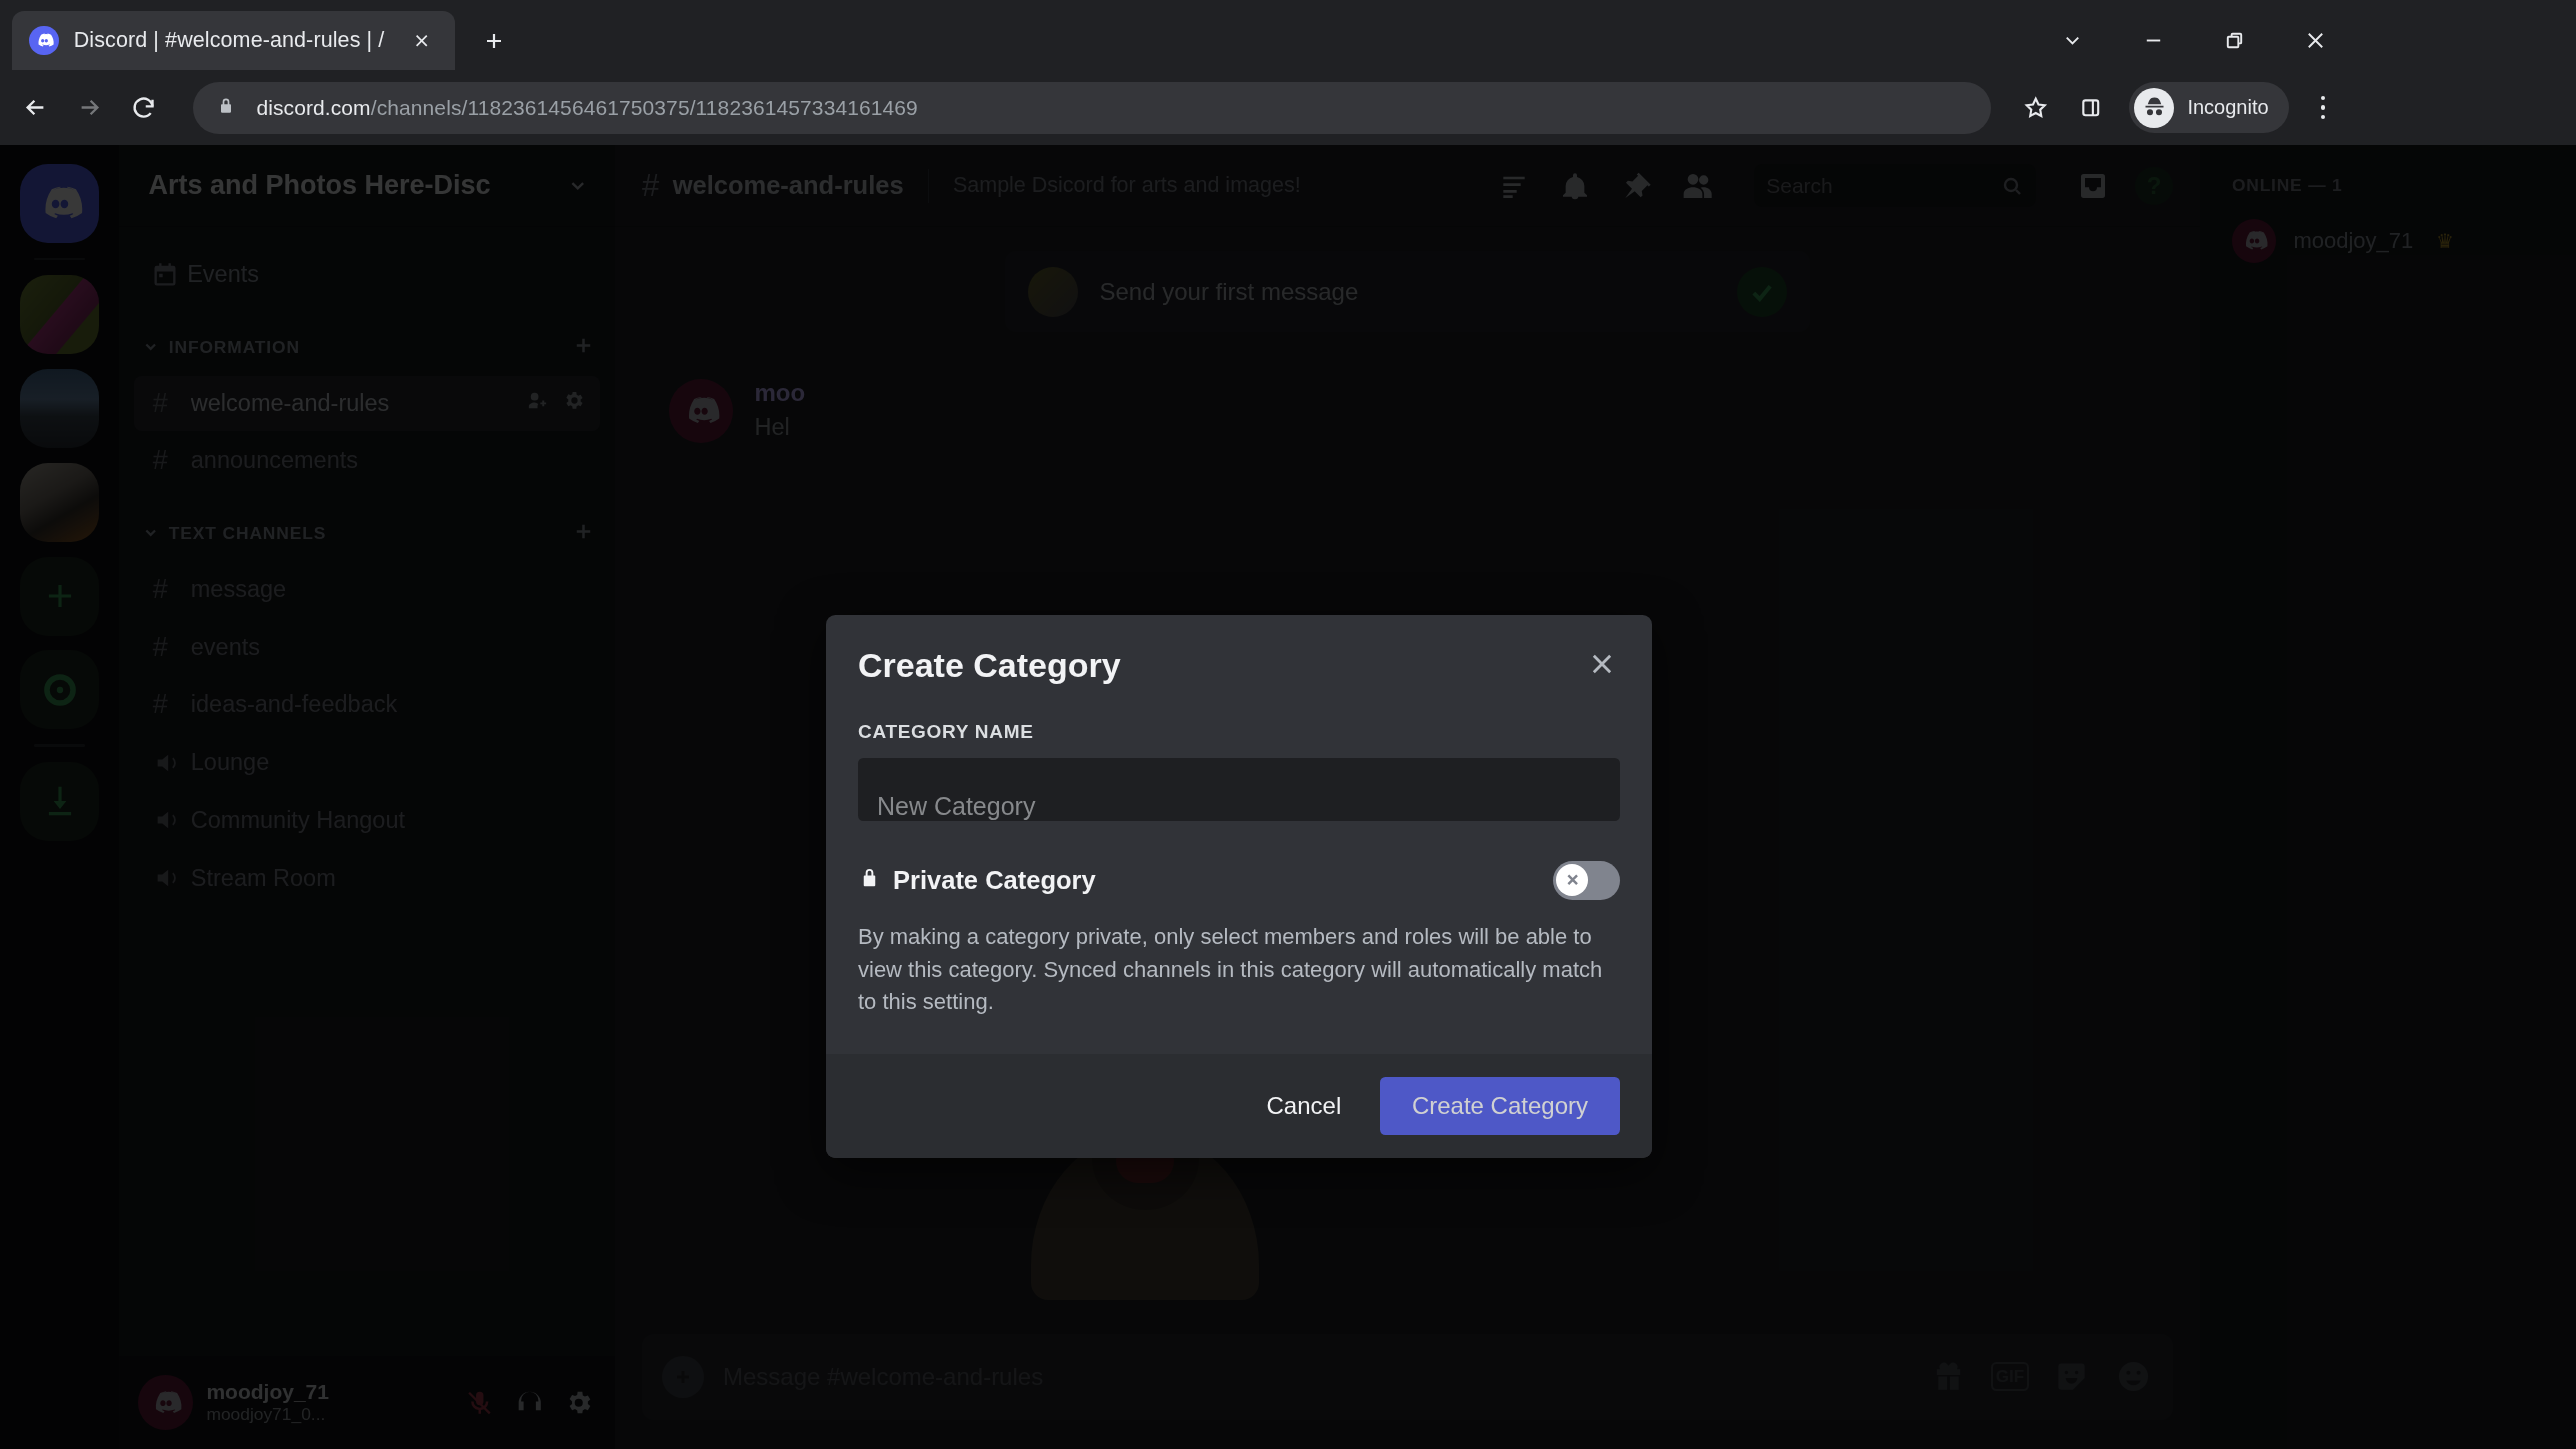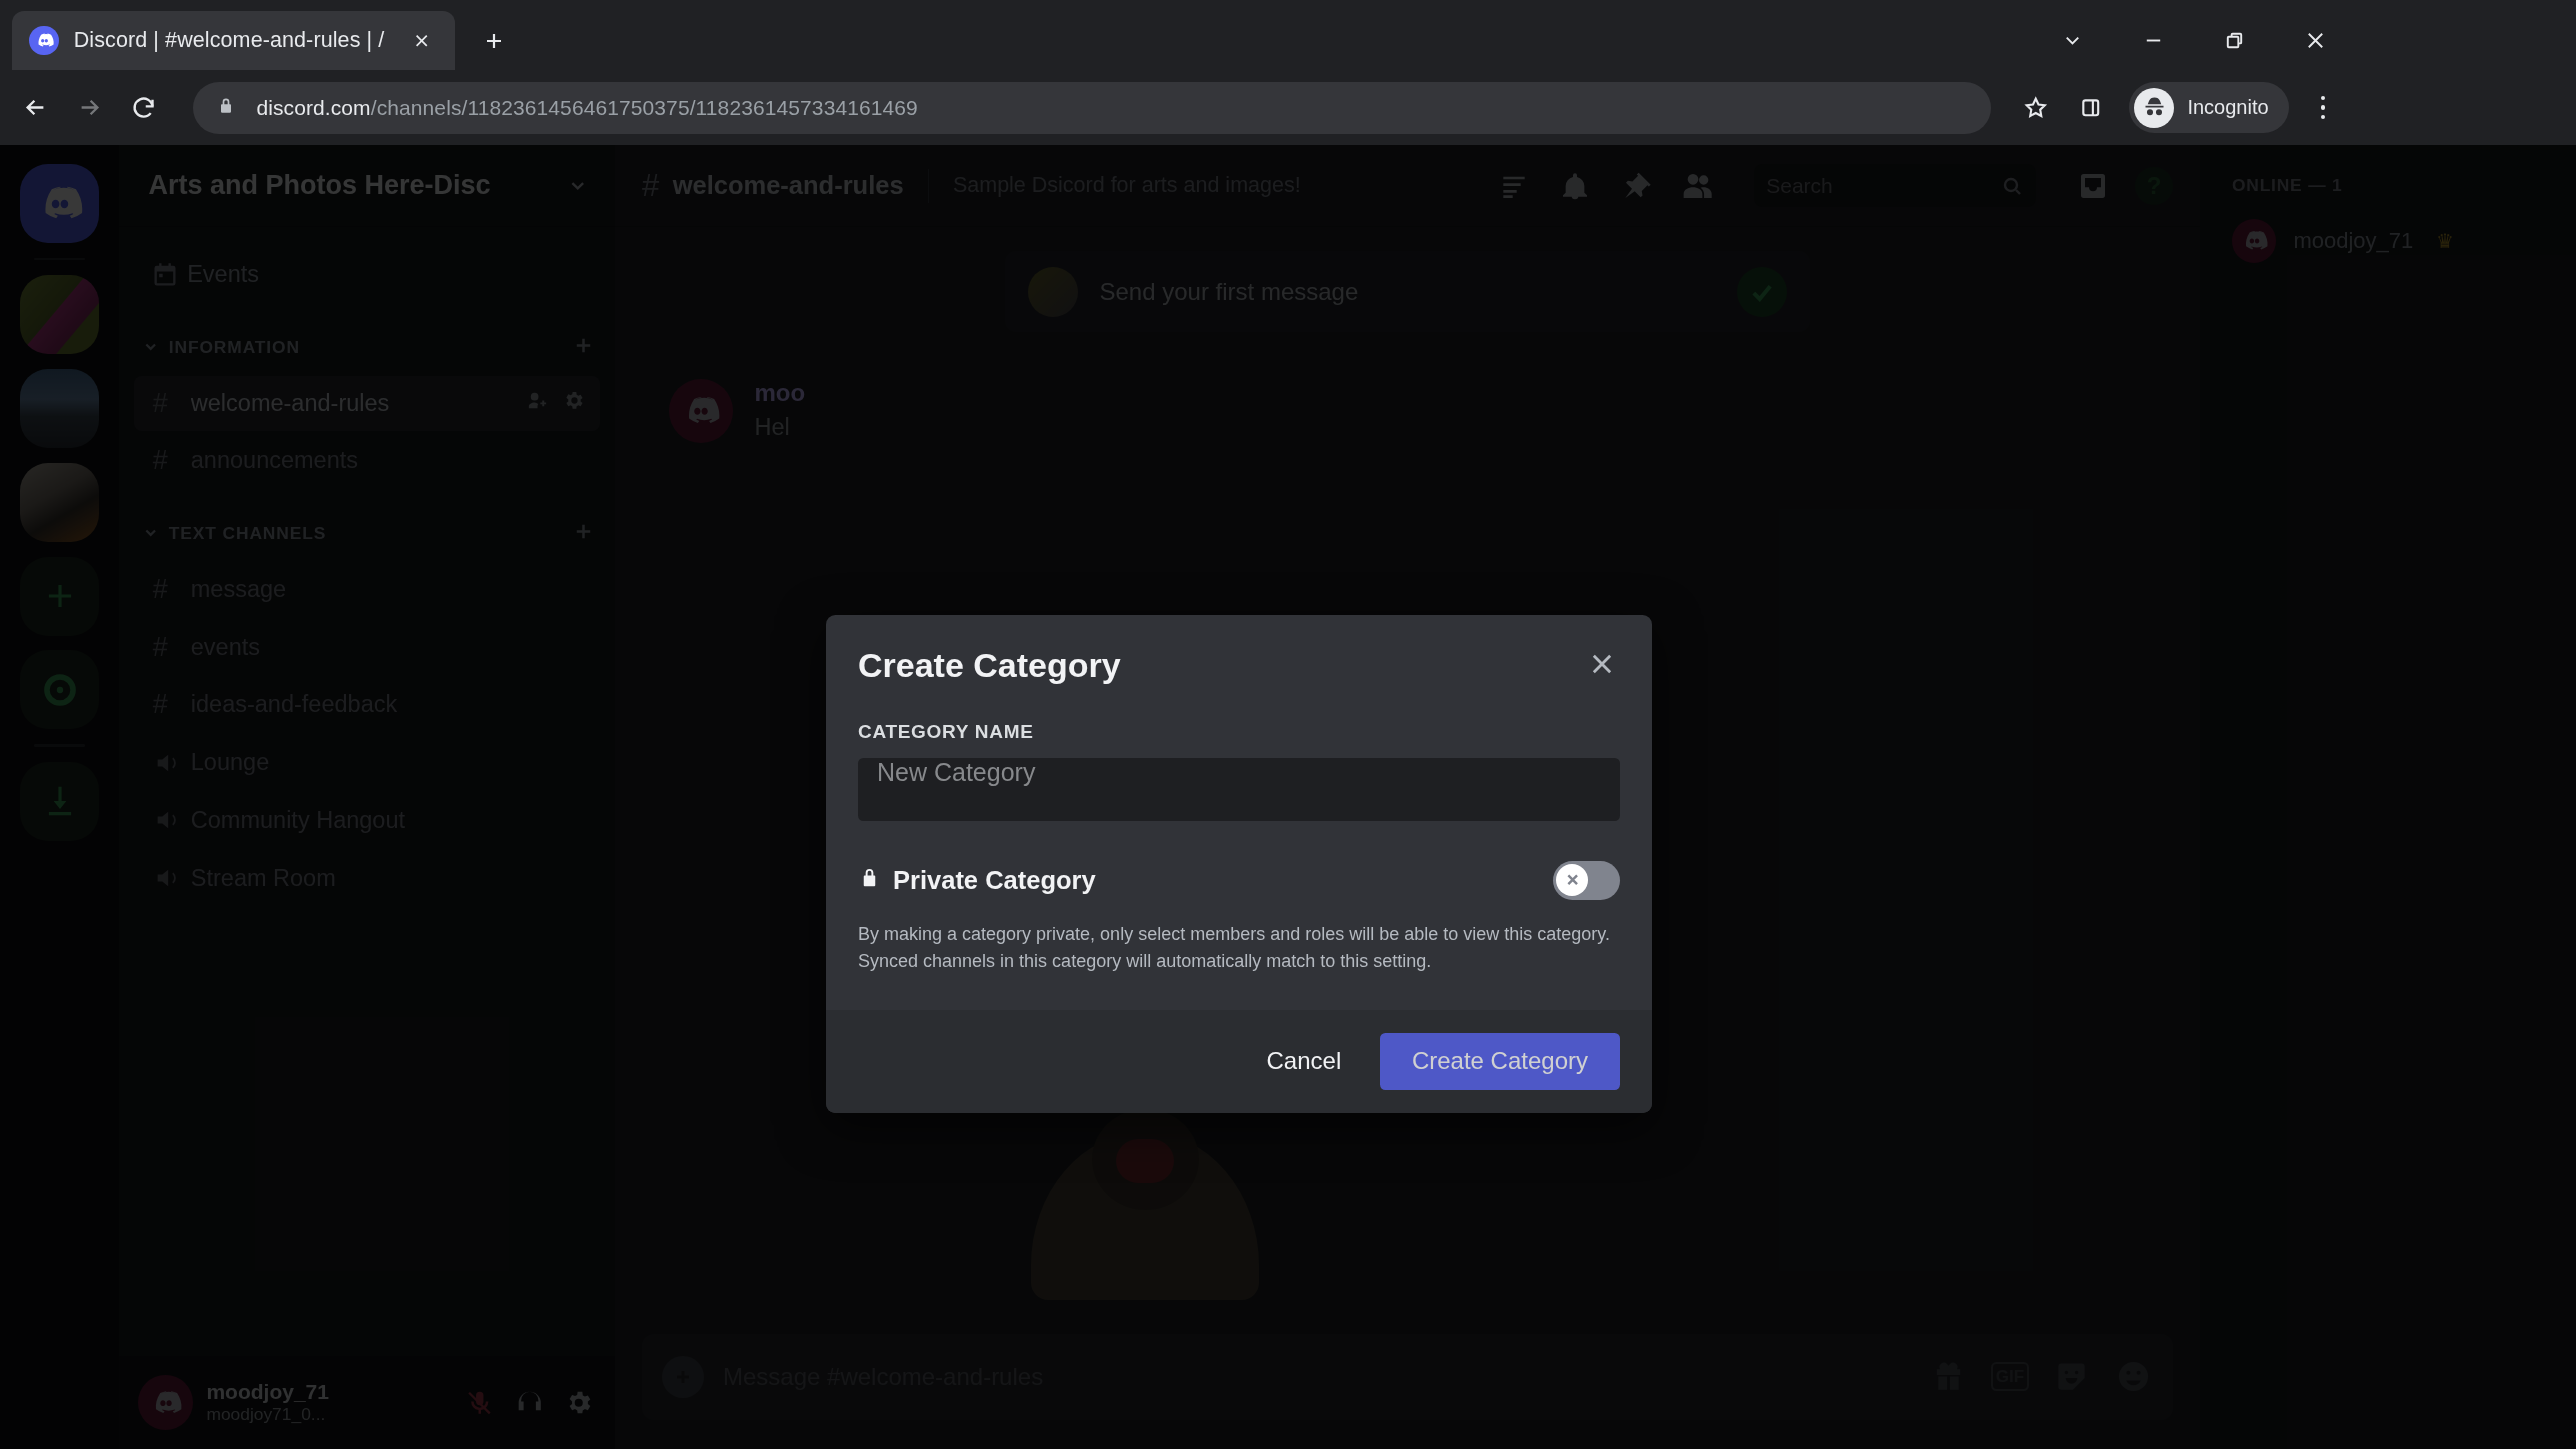--- a/index.html
+++ b/index.html
@@ -311,41 +311,41 @@
   .modal-title { flex: 1; color: #f2f3f5; font-size: 34px; font-weight: 700; }
   .modal-close { width: 36px; height: 36px; display: flex; align-items: center; justify-content: center; }
   .modal-close svg { width: 28px; height: 28px; stroke: #b5bac1; stroke-width: 2.4; fill: none; }
 
   .field-label {
     color: #dbdee1; font-size: 19px; font-weight: 700; letter-spacing: 0.7px;
     margin-top: 36px; margin-bottom: 14.8px;
   }
   .text-input {
     height: 63px; background: #1e1f22; border-radius: 5.4px;
-    display: flex; align-items: flex-start; padding: 0 19px;
+    display: flex; align-items: flex-end; padding: 0 19px;
   }
   .text-input .ph { color: #87898c; font-size: 25px; }
 
   .toggle-row { display: flex; align-items: center; margin-top: 40px; }
   .toggle-label { flex: 1; display: flex; align-items: center; gap: 12px;
     color: #f2f3f5; font-size: 25.5px; font-weight: 600; }
   .lock-glyph svg { width: 23px; height: 27px; fill: #f2f3f5; }
   .switch {
     width: 67px; height: 39px; border-radius: 20px; background: #80848e;
     position: relative; flex: none;
   }
   .switch .knob {
     position: absolute; left: 3.4px; top: 3.4px; width: 32px; height: 32px;
     border-radius: 50%; background: #fff;
     display: flex; align-items: center; justify-content: center;
   }
   .switch .knob svg { width: 17.4px; height: 17.4px; stroke: #80848e; stroke-width: 3.4; fill: none; }
 
   .helper-text {
-    color: #b5bac1; font-size: 18px; line-height: 1.48;
+    color: #b5bac1; font-size: 22px; line-height: 1.48;
     margin-top: 21.5px; padding-bottom: 35px; max-width: 805px;
   }
 
   .modal-footer {
     background: #2b2d31; padding: 23px 32px;
     display: flex; align-items: center; justify-content: flex-end; gap: 32px;
   }
   .btn-cancel { color: #f2f3f5; font-size: 24px; padding: 12px 6.7px; }
   .btn-primary {
     background: #5865f2; color: #ffffff; font-size: 24px;

